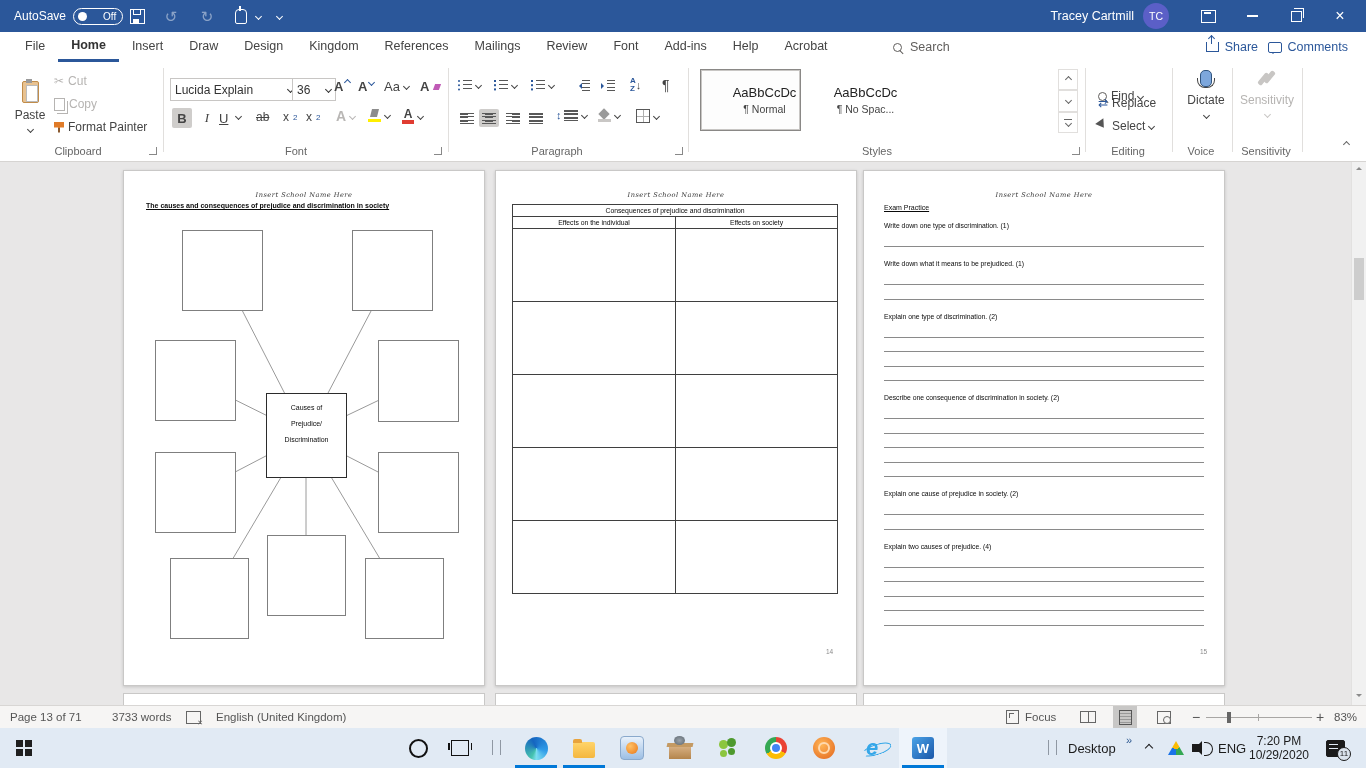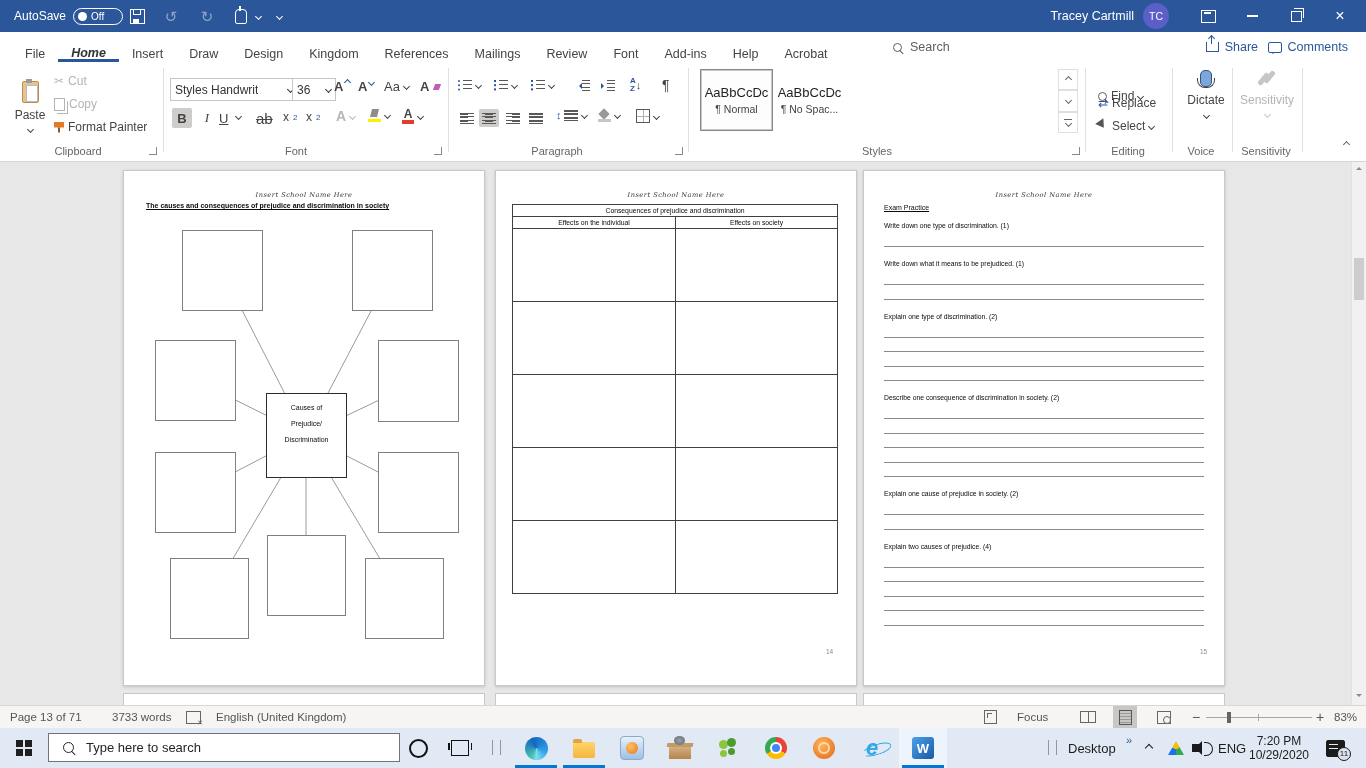--- a/index.html
+++ b/index.html
@@ -1,21 +1,21 @@
 <!DOCTYPE html>
 <html><head>
 <meta charset="utf-8">
 <style>
   html,body{margin:0;padding:0;width:1366px;height:768px;overflow:hidden;
     font-family:"Liberation Sans",sans-serif;background:#fff;}
   .app{position:relative;width:1366px;height:768px;overflow:hidden;}
   
   .titlebar{position:absolute;left:0;top:0;width:1366px;height:32px;background:#2b579a;color:#fff;font-size:12px;}
   .titlebar .autosave{position:absolute;left:14px;top:0;height:32px;display:flex;align-items:center;gap:7px;}
-  .as-toggle{width:40px;height:15px;border:1px solid #fff;border-radius:9px;display:flex;align-items:center;padding:0 4px;gap:4px;}
+  .as-toggle{width:40px;height:15px;border:1px solid #fff;border-radius:9px;display:flex;align-items:center;padding:0 4px;gap:16px;}
   .as-knob{width:9px;height:9px;border-radius:50%;background:#fff;}
   .as-state{font-size:10px;}
   .qbtn{position:absolute;top:0;width:30px;height:32px;display:flex;align-items:center;justify-content:center;color:#fff;}
   .qbtn.dim{color:rgba(255,255,255,.45);}
   .glyph{font-size:15px;line-height:1;}
   .floppy{width:13px;height:13px;border:1.2px solid #fff;position:relative;}
   .floppy::before{content:"";position:absolute;left:2px;top:0;width:6px;height:4px;border:1px solid #fff;border-top:none;}
   .floppy::after{content:"";position:absolute;left:2px;bottom:0;width:6px;height:4px;background:#fff;}
   .hand{width:10px;height:13px;border:1.2px solid #fff;border-radius:4px 4px 2px 2px;position:relative;}
   .hand::before{content:"";position:absolute;left:3px;top:-4px;width:2px;height:5px;background:#fff;}
@@ -28,22 +28,22 @@
     display:flex;align-items:center;justify-content:center;font-size:10.5px;}
   .wbtn{position:absolute;top:0;width:44px;height:32px;display:flex;align-items:center;justify-content:center;color:#fff;}
   .mini-bar{width:11px;height:1.4px;background:#fff;}
   .rest-box{width:9px;height:9px;border:1.2px solid #fff;position:relative;}
   .rest-box::before{content:"";position:absolute;left:2px;top:-4px;width:9px;height:9px;border:1.2px solid #fff;border-left:none;border-bottom:none;}
   .ribdisp{width:13px;height:11px;border:1.2px solid #fff;position:relative;}
   .ribdisp::before{content:"";position:absolute;left:2px;top:1px;width:7px;height:2px;background:#fff;}
   
   .tabrow{position:absolute;left:0;top:32px;width:1366px;height:30px;background:#fff;color:#444;font-size:12.5px;}
   #tabs{display:flex;padding-left:12px;height:30px;}
-  .tab{padding:8px 13px;line-height:29px;}
-  .tab.active{font-weight:700;color:#333;border-bottom:3px solid #2b579a;line-height:26px;font-style:italic;}
+  .tab{padding:0 13px;line-height:29px;}
+  .tab.active{font-weight:700;color:#333;border-bottom:3px solid #2b579a;line-height:26px;}
   .tr-search{position:absolute;left:893px;top:0;height:30px;display:flex;align-items:center;gap:8px;color:#605e5c;}
   .mag{width:7px;height:7px;border:1.3px solid #605e5c;border-radius:50%;position:relative;}
   .mag::after{content:"";position:absolute;left:6px;top:6px;width:5px;height:1.3px;background:#605e5c;transform:rotate(45deg);transform-origin:0 0;}
   .tr-share{position:absolute;right:108px;top:0;height:30px;display:flex;align-items:center;gap:6px;color:#2b579a;}
   .tr-comments{position:absolute;right:18px;top:0;height:30px;display:flex;align-items:center;gap:6px;color:#2b579a;}
   .share-ic{width:11px;height:9px;border:1.2px solid #2b579a;border-top:none;position:relative;}
   .share-ic::before{content:"";position:absolute;left:4px;top:-6px;width:1.4px;height:8px;background:#2b579a;}
   .share-ic::after{content:"";position:absolute;left:2px;top:-6px;width:4px;height:4px;border-left:1.4px solid #2b579a;border-top:1.4px solid #2b579a;transform:rotate(45deg);}
   .bubble{width:12px;height:9px;border:1.2px solid #2b579a;border-radius:2px;position:relative;}
   .bubble::after{content:"";position:absolute;left:2px;bottom:-4px;width:0;height:0;border:2.5px solid transparent;border-top-color:#2b579a;}
@@ -84,21 +84,21 @@
   .pilcrow{font-size:14px;color:#444;}
   .spc-ic{display:flex;align-items:center;gap:2px;color:#2b579a;font-size:11px;}
   .shade-ic{width:13px;height:13px;position:relative;}
   .shade-ic::before{content:"";position:absolute;left:2px;top:1px;width:8px;height:8px;background:#9a9a9a;transform:rotate(45deg);}
   .shade-ic::after{content:"";position:absolute;left:0;bottom:0;width:13px;height:3px;background:#c9c7c5;}
   .bord-ic{width:12px;height:12px;border:1px solid #585858;position:relative;}
   .bord-ic::before{content:"";position:absolute;left:50%;top:0;width:1px;height:100%;background:#b0b0b0;}
   .bord-ic::after{content:"";position:absolute;top:50%;left:0;height:1px;width:100%;background:#b0b0b0;}
   
   #stylegal{position:absolute;left:700px;top:7px;display:flex;height:64px;}
-  .stitem{width:71px;height:60px;border:1px solid transparent;display:flex;flex-direction:column;align-items:center;justify-content:center;gap:3px;}
+  .stitem{width:71px;height:60px;border:1px solid transparent;display:flex;flex-direction:column;align-items:center;justify-content:center;gap:3px;padding-left:28px;}
   .stitem.sel{border-color:#8a8886;background:#fdfdfd;box-shadow:inset 0 0 0 1px #c8c6c4;}
   .sprev{font-size:13px;color:#222;white-space:nowrap;}
   .sprev.h1{font-size:17px;color:#2f5496;}
   .sprev.h2{font-size:15px;color:#2f5496;}
   .sprev.h3{font-size:13.5px;color:#3b5d8f;}
   .slab{font-size:10.5px;color:#444;white-space:nowrap;}
   .stscroll{position:absolute;left:1058px;top:7px;width:20px;height:64px;display:flex;flex-direction:column;}
   .stscroll .sbtn{flex:1;border:1px solid #e1dfdd;display:flex;align-items:center;justify-content:center;color:#666;background:#fff;}
   .morebar{width:8px;height:1.4px;background:#666;margin-bottom:1px;}
   .cursor-ic{width:0;height:0;border:5px solid transparent;border-top:8px solid #555;transform:rotate(-35deg);}
@@ -310,21 +310,21 @@
       <span>Copy</span>
     </div>
     <div class="rbtn" style="left:54px;top:58px">
       <span style="width:10px;height:11px;background:linear-gradient(#e07b28 55%,#8a5a30 55%);clip-path:polygon(0 0,100% 0,100% 55%,60% 55%,60% 100%,40% 100%,40% 55%,0 55%)"></span>
       <span>Format Painter</span>
     </div>
     <div class="glabel" style="left:78px">Clipboard</div>
     <div class="launcher" style="left:149px"></div>
 
     <div class="combo" style="left:170px;top:16px;width:118px">
-      <span style="overflow:hidden;white-space:nowrap">Styles Handwrit</span>
+      <span style="overflow:hidden;white-space:nowrap">Lucida Explain</span>
       <span class="chev sm"></span>
     </div>
     <div class="combo" style="left:292px;top:16px;width:34px">
       <span>36</span>
       <span class="chev sm"></span>
     </div>
     <div class="rbtn ff-btn" style="left:334px;top:17px">
         <span>A</span>
         <span class="chev sm up" style="margin:-8px 0 0 -2px;color:#2b579a"></span>
       </div>
@@ -345,21 +345,21 @@
       </div>
     <div class="rbtn" style="left:198px;top:46px;width:18px;height:20px;justify-content:center;font-style:italic;font-family:'Liberation Serif',serif;font-size:13px">
         <span>I</span>
       </div>
     <div class="rbtn" style="left:219px;top:46px;height:20px;text-decoration:underline;font-size:13px">
         <span>U</span>
       </div>
     <div class="rbtn" style="left:236px;top:52px">
         <span class="chev sm"></span>
       </div>
-    <div class="rbtn strikeab" style="left:256px;top:48px;font-size:15px">
+    <div class="rbtn strikeab" style="left:256px;top:48px;font-size:12px">
         <span>ab</span>
       </div>
     <div class="rbtn" style="left:283px;top:48px;font-size:12px">
         <span>x</span>
         <sub style="color:#2b579a;font-size:8px">2</sub>
       </div>
     <div class="rbtn" style="left:306px;top:48px;font-size:12px">
         <span>x</span>
         <sup style="color:#2b579a;font-size:8px">2</sup>
       </div>
@@ -622,21 +622,21 @@
     </div>
   </div>
 
   <div class="statusbar">
     <div class="sb" style="left:10px">Page 13 of 71</div>
     <div class="sb" style="left:112px">3733 words</div>
     <div class="sb" style="left:186px">
         <span class="proof-ic"></span>
       </div>
     <div class="sb" style="left:216px">English (United Kingdom)</div>
-    <div class="sb" style="left:984px;gap:20px">
+    <div class="sb" style="left:1006px;gap:6px">
       <span class="focus-ic"></span>
       <span>Focus</span>
     </div>
     <div class="sb view-ic" style="left:1076px">
         <span class="book-ic"></span>
       </div>
     <div class="sb view-ic on2" style="left:1113px">
         <span class="print-ic"></span>
       </div>
     <div class="sb view-ic" style="left:1152px">
@@ -647,24 +647,20 @@
     <div class="ztick"></div>
     <div class="zthumb"></div>
     <div class="sb" style="left:1316px;font-size:14px">+</div>
     <div class="sb" style="left:1334px">83%</div>
   </div>
 
   <div class="taskbar">
     <div class="tslot" style="left:0">
         <span class="winlogo"></span>
       </div>
-    <div class="tsearch">
-      <span class="mag dark"></span>
-      <span>Type here to search</span>
-    </div>
     <div class="tslot" style="left:398px;width:40px">
         <span class="cortana"></span>
       </div>
     <div class="tslot" style="left:440px;width:40px">
         <span class="tview"></span>
       </div>
     <div class="tsep" style="left:492px"></div>
     <div class="tslot" style="left:512px">
         <span class="edge-ic"></span>
         <span class="indic"></span>

